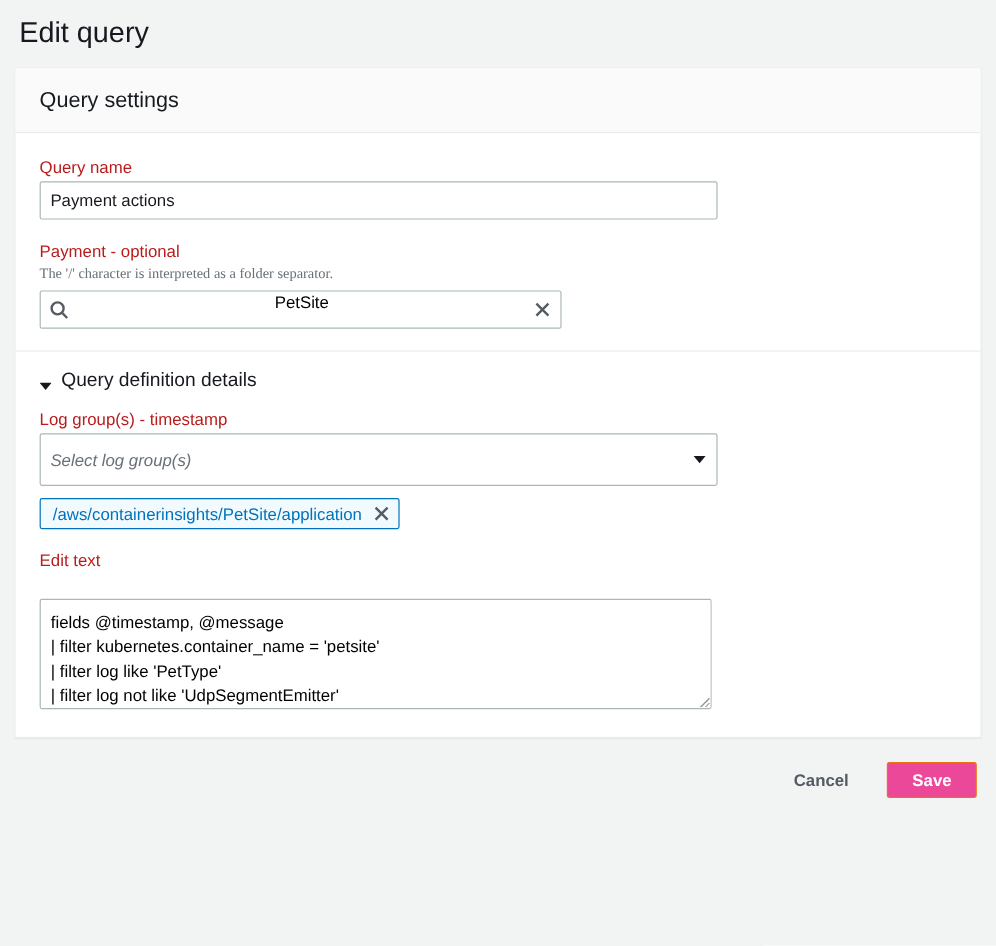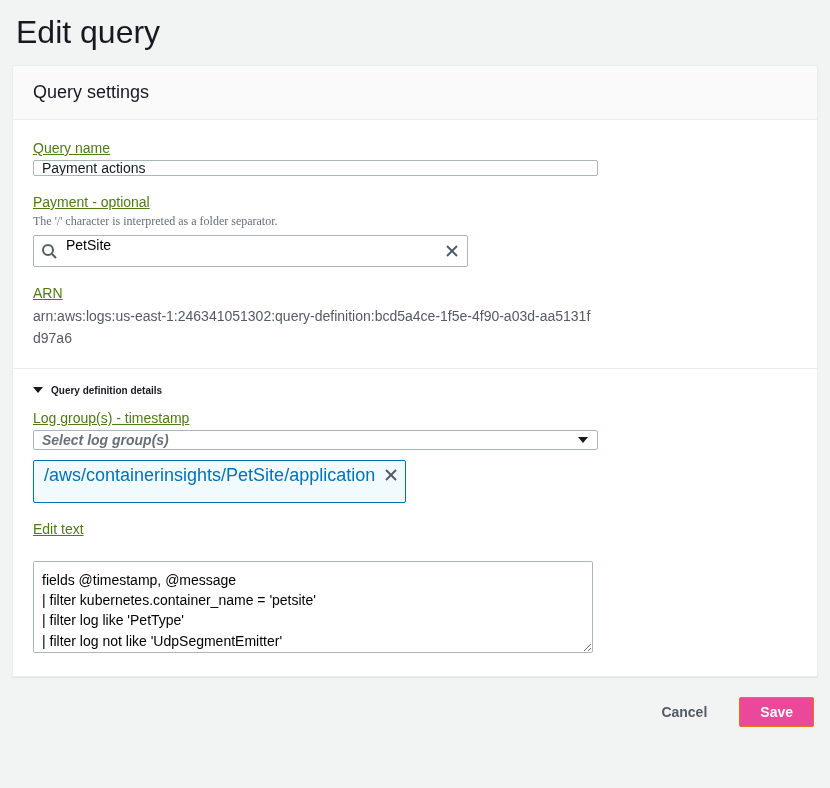--- a/index.html
+++ b/index.html
@@ -6,21 +6,21 @@
     body {
       font-family: "Amazon Ember", "Helvetica Neue", Arial, sans-serif;
       font-size: 14px;
       color: #16191f;
       background: #f2f3f3;
       width: 830px;
       height: 788px;
       padding: 0;
     }
     .page-title {
-      font-size: 32px;
+      font-size: 24px;
       font-weight: 400;
       padding: 14px 16px 14px 16px;
       color: #16191f;
     }
     .panel {
       background: #fff;
       border: 1px solid #eaeded;
       margin: 0 12px;
       box-shadow: 0 1px 1px rgba(0,0,0,0.05);
     }
@@ -33,34 +33,33 @@
       font-size: 18px;
       font-weight: 400;
     }
     .panel-body {
       padding: 20px 20px 20px 20px;
     }
     .field-group { margin-bottom: 18px; }
     .field-group:last-child { margin-bottom: 0; }
     .field-label {
       font-size: 14px;
-      color: #4d7c0f;
+      color: #b91c1c;
       margin-bottom: 4px;
       display: block;
-      text-decoration: underline;
     }
     .field-hint {
       font-size: 12px;
       color: #687078;
       margin-bottom: 6px;
       font-family: Liberation Serif, serif;
     }
     .text-input {
       width: 565px;
-      height: 16px;
+      height: 32px;
       border: 1px solid #aab7b8;
       border-radius: 2px;
       padding: 4px 8px;
       font-size: 14px;
       font-family: inherit;
       color: #16191f;
     }
     .folder-row {
       display: flex;
       align-items: center;
@@ -71,20 +70,21 @@
       width: 435px;
     }
     .search-input {
       width: 100%;
       height: 32px;
       border: 1px solid #aab7b8;
       border-radius: 2px;
       padding: 4px 30px 16px 32px;
       font-size: 14px;
       font-family: inherit;
+      text-align: center;
     }
     .search-icon {
       position: absolute;
       left: 8px;
       top: 50%;
       transform: translateY(-50%);
       width: 16px;
       height: 16px;
       color: #545b64;
       pointer-events: none;
@@ -122,54 +122,53 @@
       line-height: 1.6;
       word-break: break-all;
       max-width: 560px;
     }
     .section-divider {
       border-top: 1px solid #eaeded;
       margin: 0 -20px 0 -20px;
     }
     .details-toggle {
       display: flex;
-      align-items: flex-start;
+      align-items: flex-end;
       gap: 8px;
       padding: 16px 0 14px 0;
       cursor: pointer;
-      font-size: 10px;
-      font-weight: 700;
+      font-size: 16px;
+      font-weight: 400;
     }
     .caret-icon { width: 10px; height: 10px; }
     .log-select {
       width: 565px;
-      height: 20px;
+      height: 44px;
       border: 1px solid #aab7b8;
       border-radius: 2px;
       background: #fff;
       display: flex;
       align-items: center;
       justify-content: space-between;
       padding: 0 8px;
       cursor: pointer;
-      font-weight: bold;
     }
     .log-select-placeholder { color: #687078; font-style: italic; }
     .log-select-caret { width: 12px; height: 12px; color: #16191f; }
     .chip-row { margin-top: 10px; }
     .chip {
       display: inline-flex;
       align-items: center;
       gap: 8px;
       background: #f1faff;
       border: 1px solid #0073bb;
       color: #0073bb;
       border-radius: 2px;
-      padding: 4px 6px 16px 10px;
-      font-size: 18px;
+      padding: 4px 6px 4px 10px;
+      font-size: 14px;
     }
     .chip-x {
       width: 16px; height: 16px;
       color: #545b64;
       cursor: pointer;
     }
     .query-textarea {
       width: 560px;
       height: 92px;
       border: 1px solid #aab7b8;
@@ -239,24 +238,20 @@
           <span class="clear-icon">
             <svg viewBox="0 0 16 16" fill="none" stroke="currentColor" stroke-width="2">
                 <line x1="3" y1="3" x2="13" y2="13"></line>
                 <line x1="13" y1="3" x2="3" y2="13"></line>
               </svg>
           </span>
         </div>
       </div>
     </div>
 
-    <div class="field-group">
-      <label class="field-label">ARN</label>
-      <div class="arn-value">arn:aws:logs:us-east-1:246341051302:query-definition:bcd5a4ce-1f5e-4f90-a03d-aa5131fd97a6</div>
-    </div>
 
     <div class="section-divider"></div>
 
     <div class="details-toggle">
       <span>
         <svg class="caret-icon" viewBox="0 0 10 10" fill="currentColor">
             <polygon points="0,2 10,2 5,8"></polygon>
           </svg>
       </span>
       <span>Query definition details</span>

